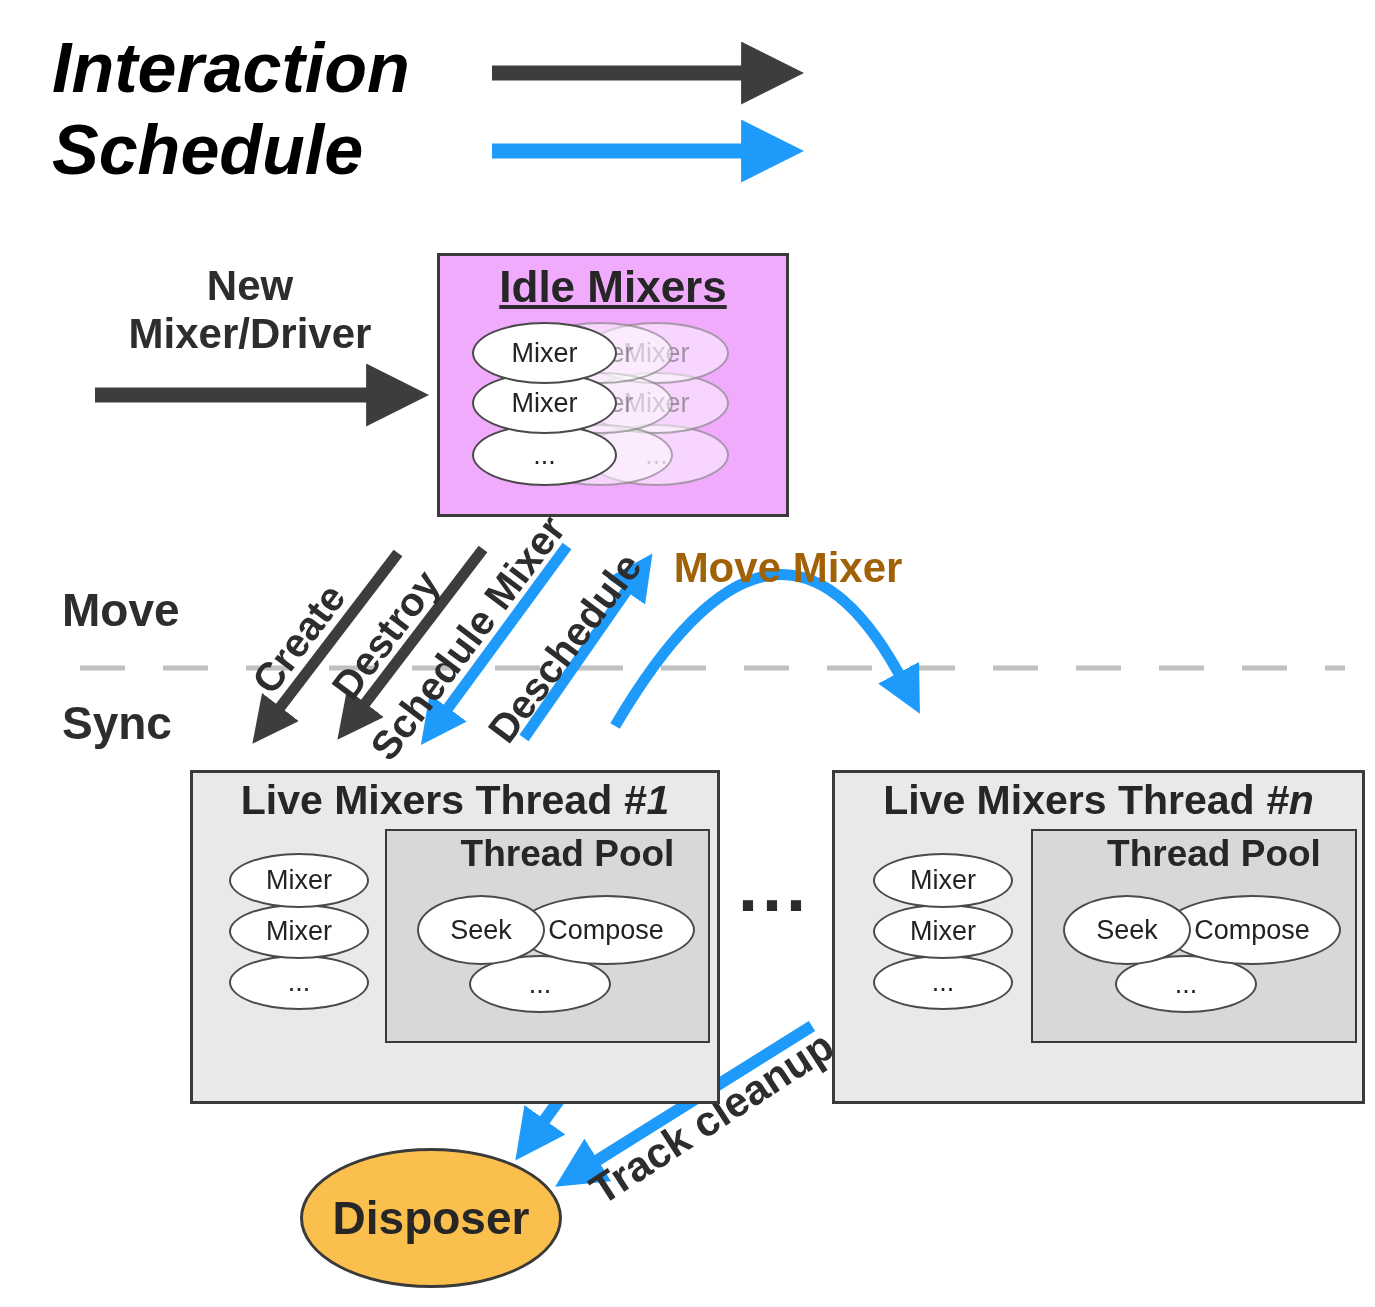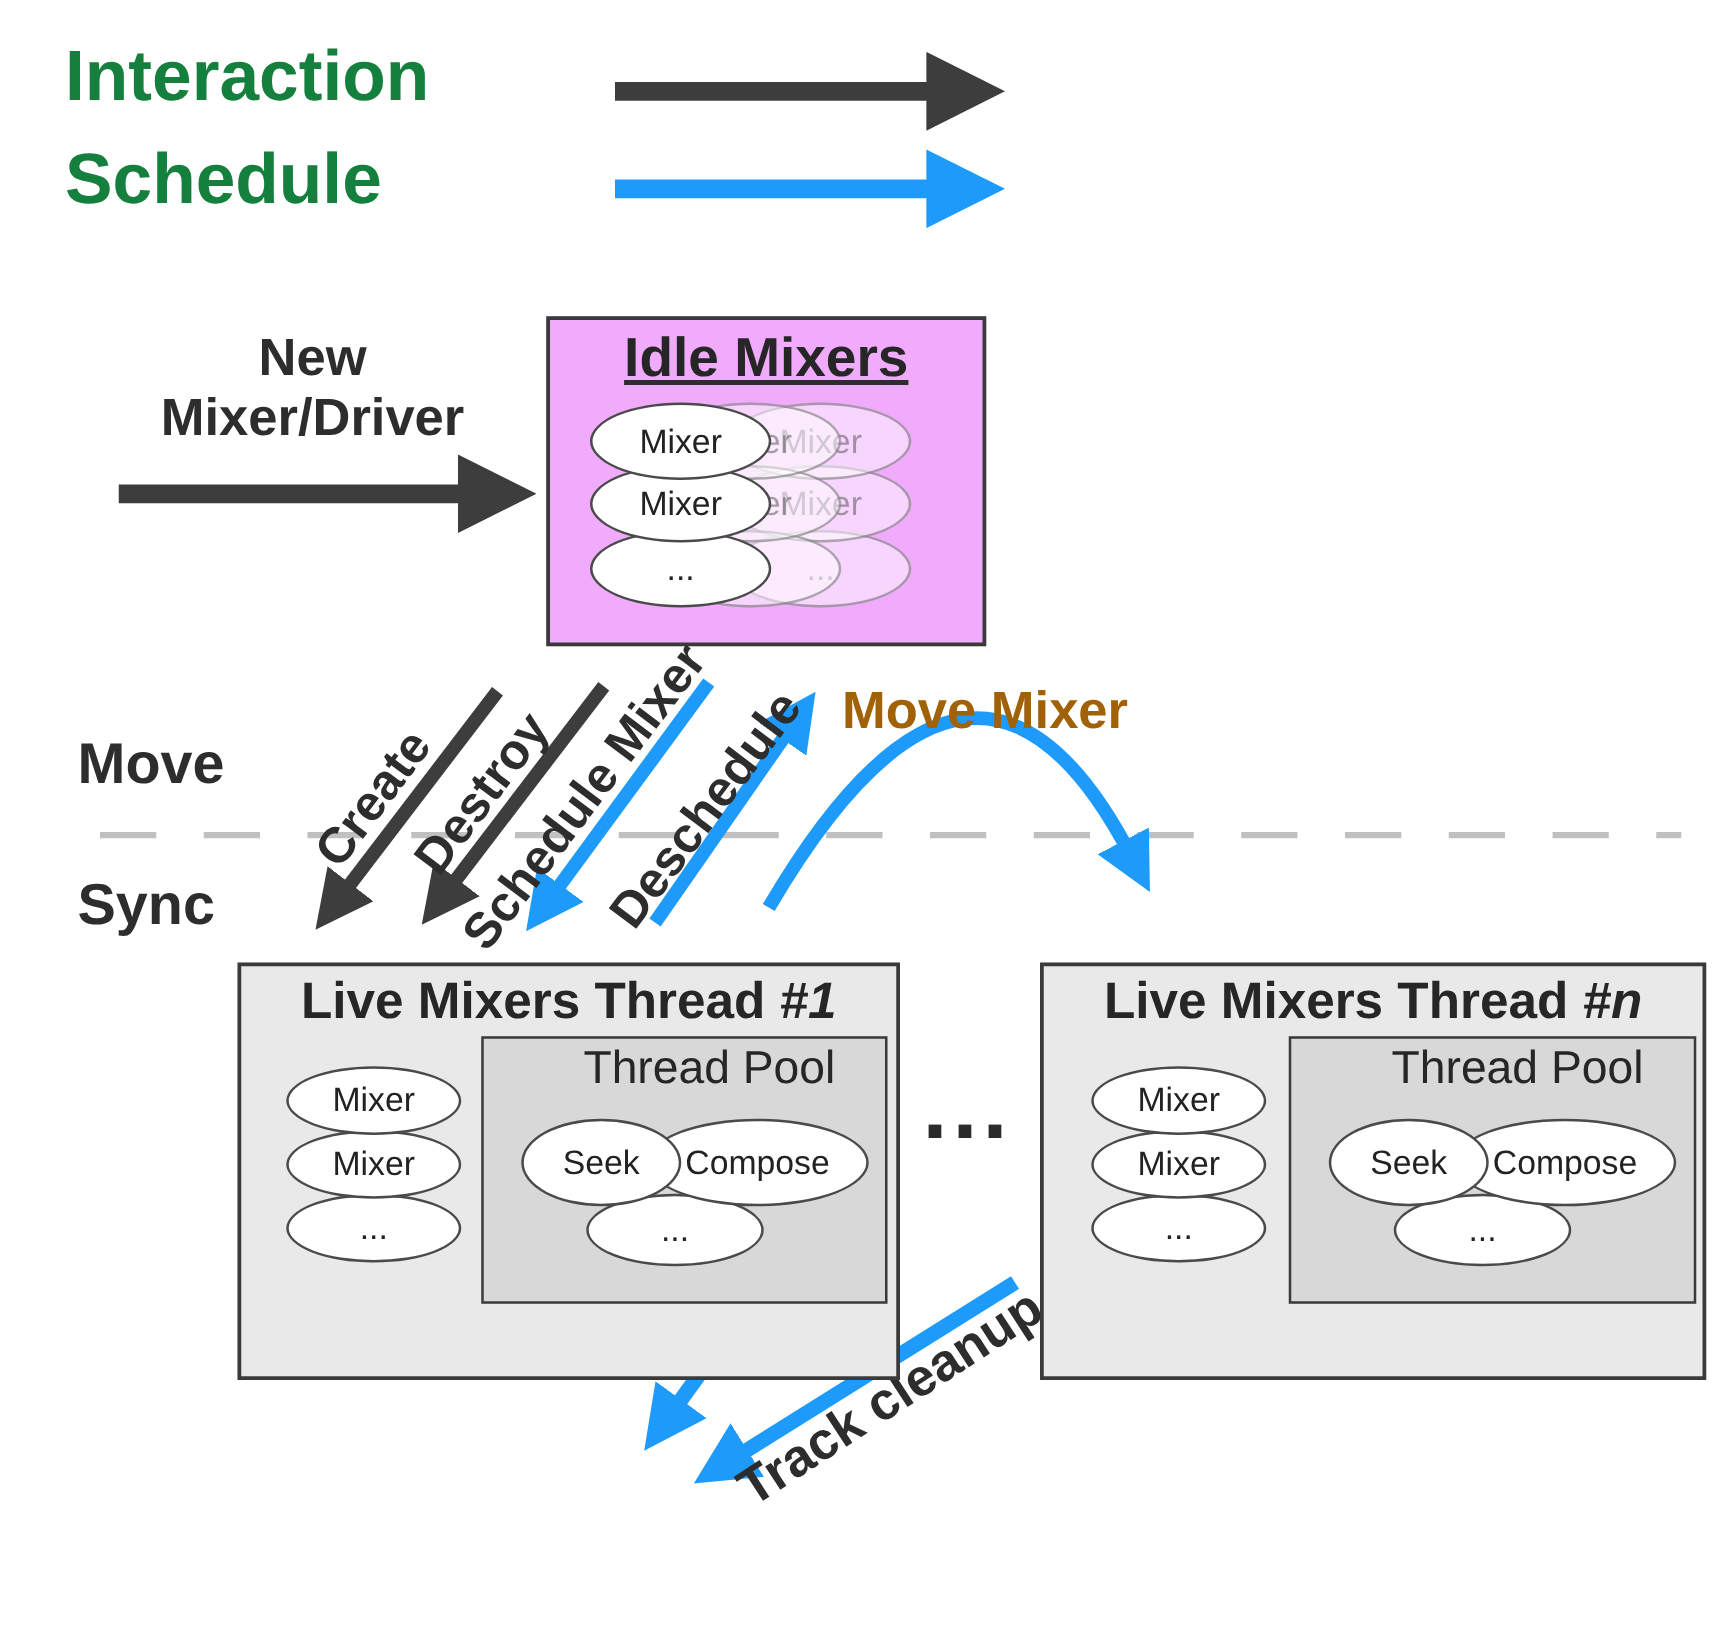--- a/index.html
+++ b/index.html
@@ -1,21 +1,21 @@
 <!DOCTYPE html>
 <html><head>
 <meta charset="utf-8">
 <style>
   * { margin:0; padding:0; box-sizing:border-box; }
   body { font-family:"Liberation Sans", sans-serif; background:#ffffff; }
   .canvas { position:relative; width:1375px; height:1307px; background:#ffffff; overflow:hidden; color:#2d2d2d; }
   .svg-layer { position:absolute; left:0; top:0; z-index:1; }
   .l2 { z-index:2; }
 
-  .legend-text { position:absolute; font-size:57px; font-weight:600; color:#15803d; white-space:nowrap; }
+  .legend-text { position:absolute; font-size:70px; font-weight:600; color:#000000; white-space:nowrap;font-style:italic; }
   .zone-label { position:absolute; font-size:46px; font-weight:600; color:#2d2d2d; }
 
   .new-mixer-label { position:absolute; left:85px; top:262px; width:330px; text-align:center;
                      font-size:42px; font-weight:600; line-height:1.15; color:#2d2d2d; }
 
   .idle-box { position:absolute; left:437px; top:253px; width:352px; height:264px;
               background:#f0abfc; border:3px solid #3a3a3a; z-index:2;text-decoration:underline; }
   .box-title { text-align:center; font-size:44px; font-weight:700; margin-top:6px; color:#262626; }
 
   .ellipse { position:absolute; background:#ffffff; border:2.5px solid #4a4a4a; border-radius:50%;
@@ -30,21 +30,21 @@
   .diag-label { position:absolute; transform:translate(-50%,-50%) rotate(-53deg);
                 font-size:40px; font-weight:600; color:#2d2d2d; white-space:nowrap; z-index:2; }
   .flat-label { position:absolute; transform:translate(-50%,-50%);
                 font-size:42px; font-weight:600; color:#a16207; white-space:nowrap; z-index:2; }
   .cleanup-label { position:absolute; transform:translate(-50%,-50%) rotate(-33deg);
                    font-size:42px; font-weight:600; color:#2d2d2d; white-space:nowrap; z-index:2; }
 
   .thread-box { position:absolute; top:770px; height:334px; background:#e9e9e9; border:3px solid #3a3a3a; z-index:2; }
   .thread-box .box-title { font-size:41px; font-weight:600; margin-top:4px; }
   .pool-box { position:absolute; background:#d8d8d8; border:2.5px solid #3a3a3a; }
-  .pool-title { text-align:center; font-size:37px; font-weight:400; margin-top:2px; color:#262626;padding-left:40px; }
+  .pool-title { text-align:center; font-size:37px; font-weight:700; margin-top:2px; color:#262626;padding-left:40px; }
 
   .between-dots { position:absolute; left:738px; top:845px; font-size:72px; font-weight:800; color:#2b2b2b; z-index:2; letter-spacing:4px; }
 
   .disposer { position:absolute; left:300px; top:1148px; width:262px; height:140px;
               background:#fbbf4d; border:3px solid #3a3a3a; border-radius:50%;
               display:flex; align-items:center; justify-content:center;
               font-size:46px; font-weight:600; color:#262626; z-index:2; }
   i { font-style:italic; }
 </style>
 </head>
@@ -147,14 +147,15 @@
     </div>
 
     <div class="pool-box" style="left:196px; top:56px; width:326px; height:214px;">
       <div class="pool-title">Thread Pool</div>
       <div class="ellipse" style="left:30px;  top:64px;  width:128px; height:70px; z-index:3;">Seek</div>
       <div class="ellipse" style="left:130px; top:64px;  width:178px; height:70px; z-index:2;">Compose</div>
       <div class="ellipse" style="left:82px;  top:124px; width:142px; height:58px; z-index:1;">...</div>
     </div>
   </div>
 
+  <div class="disposer">Disposer</div>
 
 </div>
 
 </body></html>

